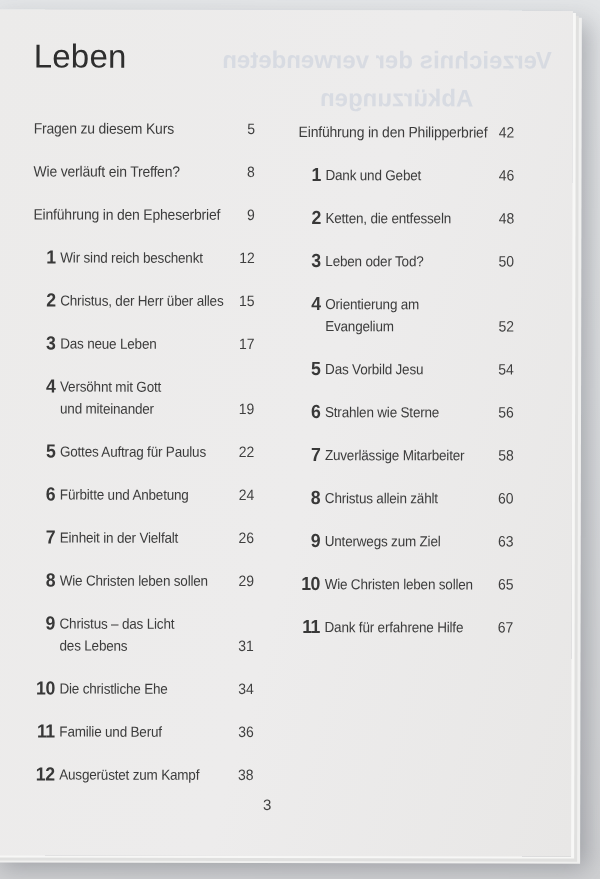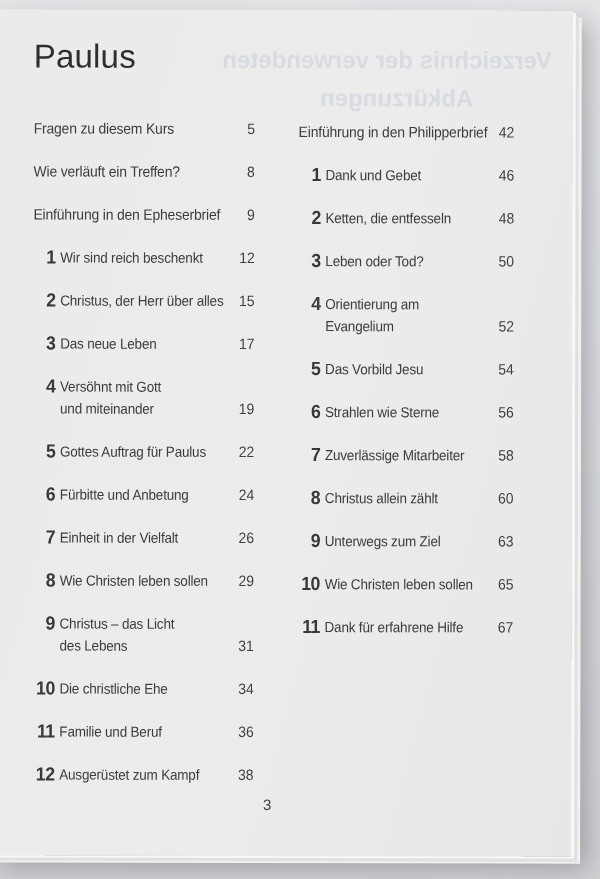--- a/index.html
+++ b/index.html
@@ -51,21 +51,21 @@
     font-size:15px;color:#3f3f3f;
   }
 </style>
 </head>
 <body>
 
 <div class="photo">
   <div class="page">
     <div class="bleed bleed-1">Verzeichnis der verwendeten</div>
     <div class="bleed bleed-2">Abkürzungen</div>
-    <h1 class="title">Paulus</h1>
+    <h1 class="title">Leben</h1>
     <div class="col col-left" id="col-left">
         <div class="row section">
           <div class="titlewrap">
             <div class="line">Fragen zu diesem Kurs</div>
           </div>
           <span class="pg">5</span>
         </div>
         <div class="row section">
           <div class="titlewrap">
             <div class="line">Wie verläuft ein Treffen?</div>

